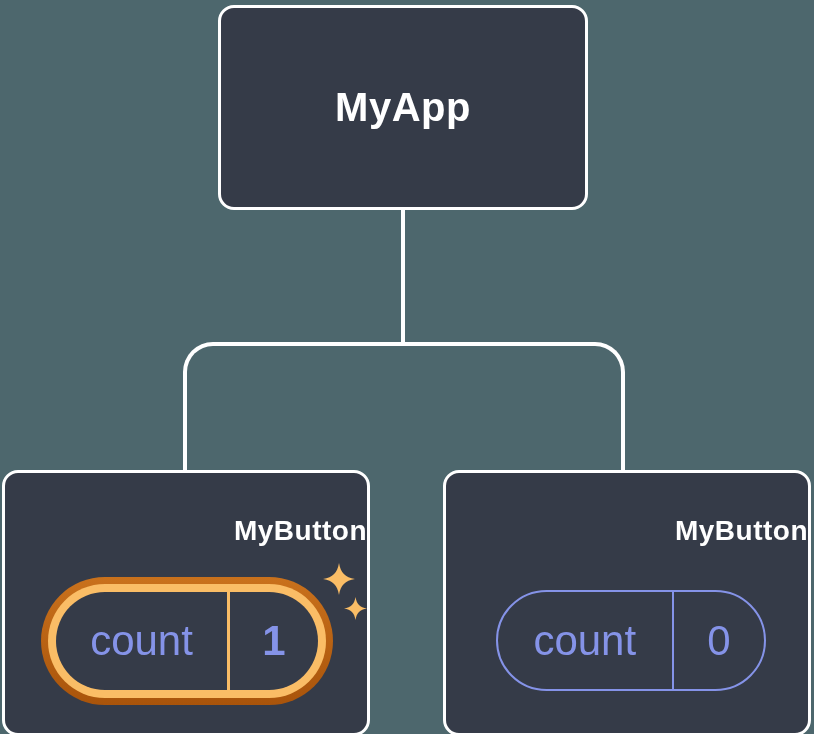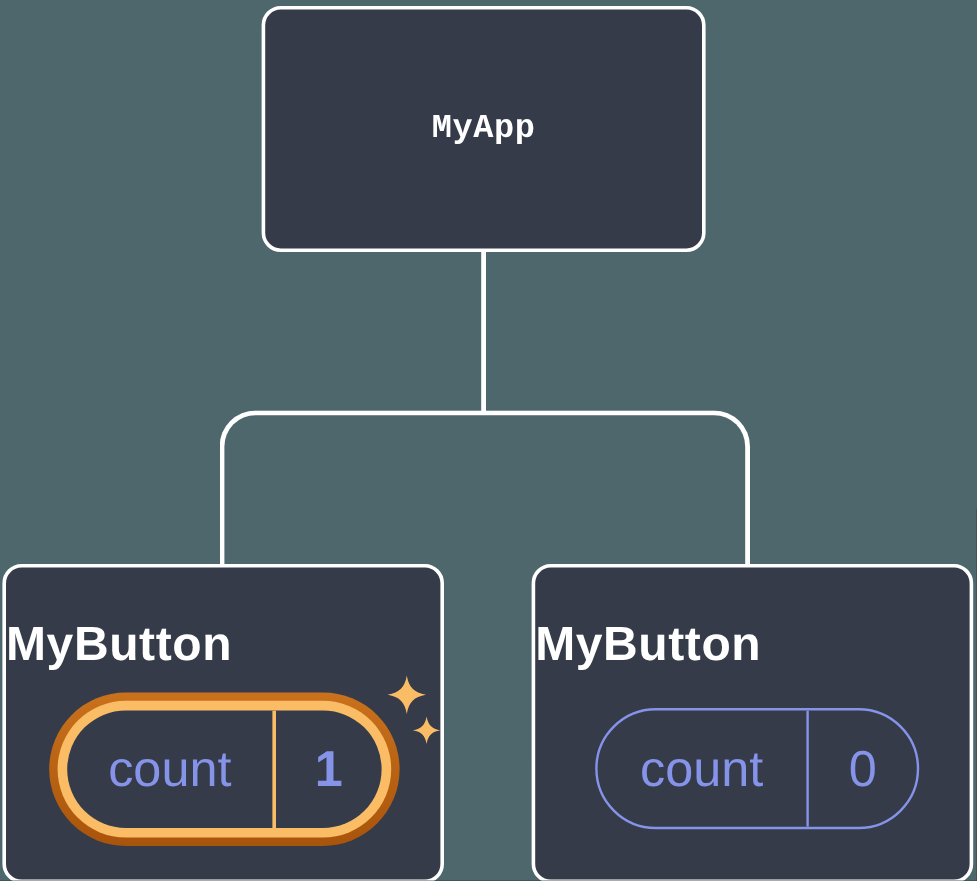--- a/index.html
+++ b/index.html
@@ -34,24 +34,23 @@
   .node-root {
     left: 218px; top: 5px;
     width: 370px; height: 205px;
     display: flex;
     align-items: center;
     justify-content: center;
     z-index: 2;
   }
   .node-label {
     color: var(--text-white);
-    font-size: 28px;
+    font-size: 40px;
     font-weight: 600;
     letter-spacing: 0.5px;
-    font-family: Liberation Mono, monospace;
   }
 
   .connector-stem {
     position: absolute;
     left: 401px; top: 209px;
     width: 4px; height: 136px;
     background: var(--connector);
     z-index: 1;
   }
   .connector-branch {
@@ -70,23 +69,23 @@
     width: 368px; height: 266px; 
     z-index: 2;
   }
   .node-child-left  { left: 2px; }
   .node-child-right { left: 443px; }
 
   .child-label {
     position: absolute;
     left: 0; right: 0;
     top: 42px;
-    text-align: left;
+    text-align: right;
     color: var(--text-white);
-    font-size: 40px;
+    font-size: 28px;
     font-weight: 600;
     letter-spacing: 0.5px;
   }
 
   
   .pill-highlight-outer {
     position: absolute;
     left: 36px; top: 104px;
     width: 292px; height: 128px;
     border-radius: 999px;

